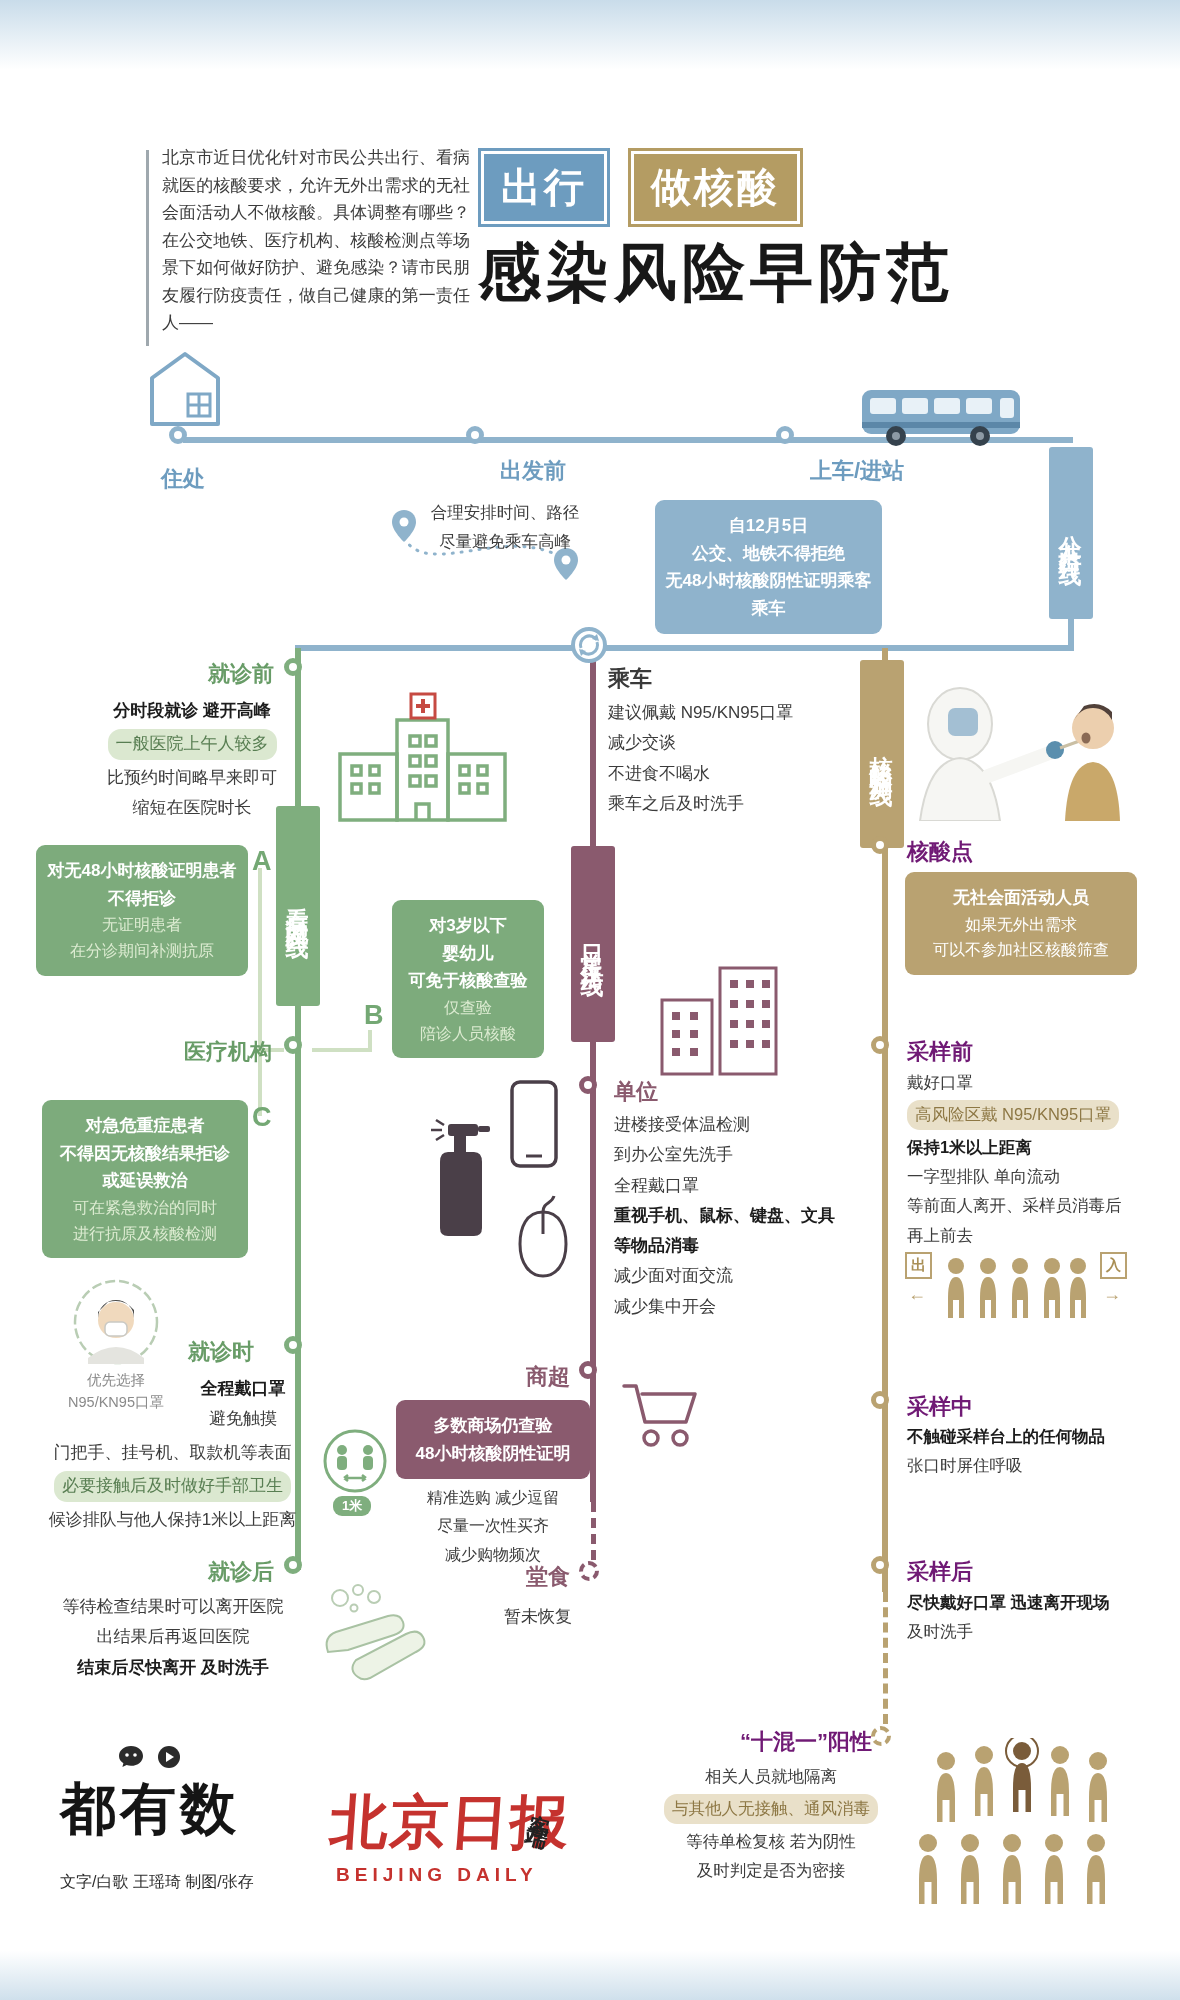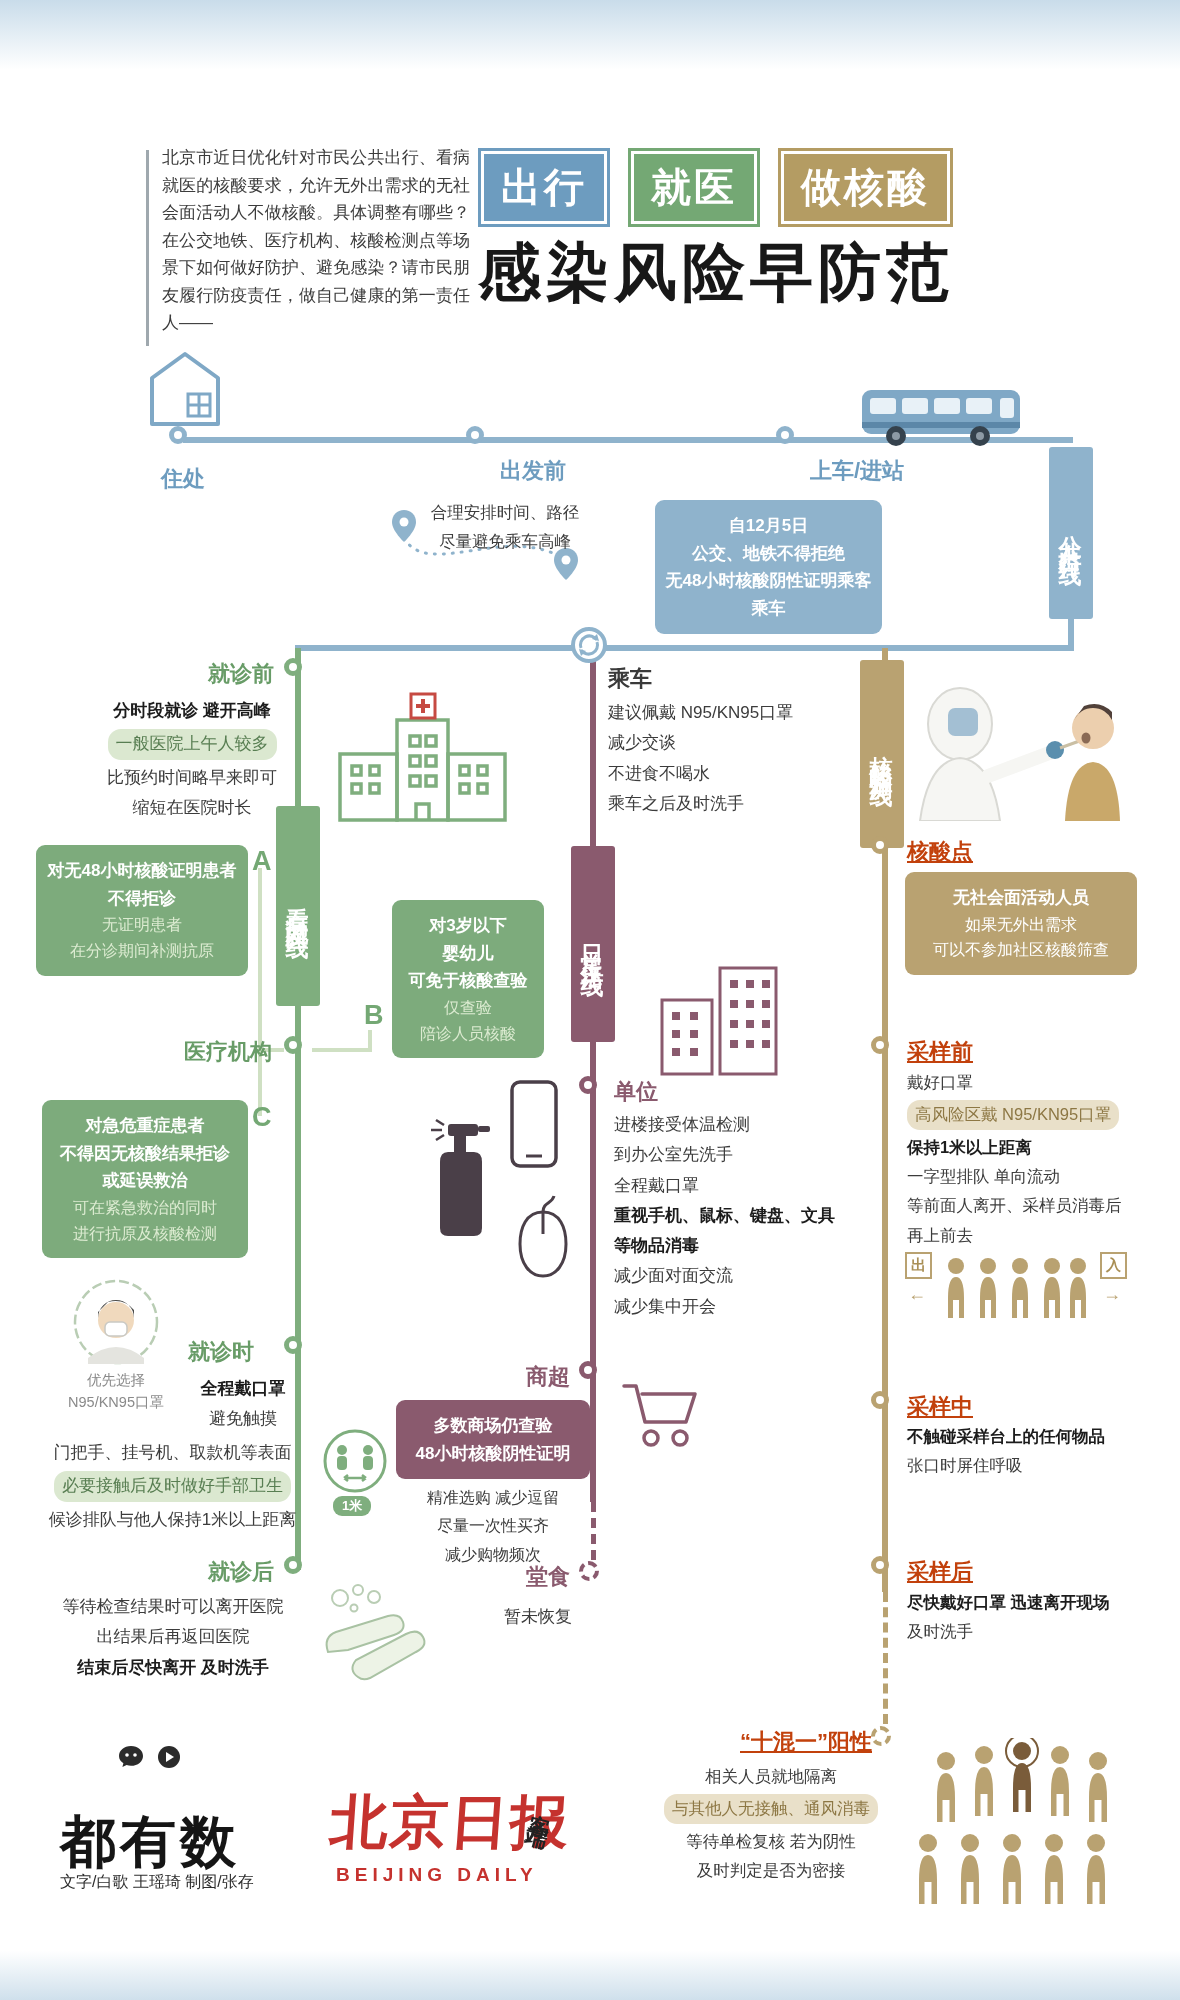--- a/index.html
+++ b/index.html
@@ -30,21 +30,21 @@
   .node-blue{border-color:#8fb3cc;}
   .node-green{border-color:#7fae7e;}
   .node-purple{border-color:#8a5a6e;}
   .node-tan{border-color:#b9a271;}
   .node.dashed{border-style:dashed;border-width:4px;width:20px;height:20px;}
   .transfer{width:36px;height:36px;border-radius:50%;background:#fff;border:4px solid #8fb3cc;z-index:6;display:flex;align-items:center;justify-content:center;}
   .nlabel{font-size:22px;font-weight:bold;z-index:4;white-space:nowrap;}
   .lbl-blue{color:#6d9cbf;}
   .lbl-green{color:#689c67;}
   .lbl-purple{color:#8a5a6e;}
-  .lbl-tan{color:#c2410c;text-decoration:underline;}
+  .lbl-tan{color:#701a75;}
   .lbl-dark{color:#3a3a3a;}
   .right{text-align:right;}
   .vbar{width:44px;display:flex;align-items:center;justify-content:center;z-index:4;border-radius:3px;}
   .vbar .vtext{writing-mode:vertical-rl;color:#fff;font-weight:bold;font-size:23px;letter-spacing:7px;}
   .vbar-blue{background:#8fb3cc;}
   .vbar-green{background:#7fae7e;}
   .vbar-purple{background:#8a5a6e;}
   .vbar-tan{background:#b9a271;}
   .tlines{font-size:17px;z-index:3;}
   .tlines .line{line-height:1.78;color:#3c3c3c;}
@@ -82,21 +82,20 @@
 <div class="canvas">
 
   <div class="abs grad-top"></div>
   <div class="abs grad-bottom"></div>
 
   <div class="abs intro-bar" style="left:146px;top:150px;height:196px;"></div>
   <div class="abs intro" style="left:162px;top:144px;">北京市近日优化针对市民公共出行、看病就医的核酸要求，允许无外出需求的无社会面活动人不做核酸。具体调整有哪些？在公交地铁、医疗机构、核酸检测点等场景下如何做好防护、避免感染？请市民朋友履行防疫责任，做自己健康的第一责任人——</div>
 
   <div class="abs tagrow" style="left:478px;top:148px;">
     <div class="tag tag-blue">出行</div>
-    <div class="tag tag-green">就医</div>
     <div class="tag tag-tan">做核酸</div>
   </div>
   <div class="abs big-title" style="left:478px;top:230px;">感染风险早防范</div>
 
   <div class="abs" style="left:148px;top:350px;width:74px;height:78px;z-index:2;">
     <svg width="74" height="78" viewBox="0 0 74 78">
       <path d="M37 4 L70 28 V74 H4 V28 Z" fill="none" stroke="#7fa8c6" stroke-width="4" stroke-linejoin="round"></path>
       <g fill="none" stroke="#7fa8c6" stroke-width="3">
         <rect x="40" y="44" width="22" height="22"></rect>
         <line x1="51" y1="44" x2="51" y2="66"></line>
@@ -532,20 +531,20 @@
       <circle cx="9" cy="11" r="1.8" fill="#fff"></circle>
         <circle cx="17" cy="11" r="1.8" fill="#fff"></circle>
     </svg>
   </div>
   <div class="abs" style="left:156px;top:1744px;width:26px;height:26px;z-index:2;">
     <svg width="26" height="26" viewBox="0 0 26 26">
       <circle cx="13" cy="13" r="11" fill="#2b2b2b"></circle>
       <path d="M10 8 l8 5 -8 5 Z" fill="#fff"></path>
     </svg>
   </div>
-  <div class="abs footer-logo" style="left:60px;top:1772px;margin-top:33px;">都有数</div>
+  <div class="abs footer-logo" style="left:60px;top:1772px;">都有数</div>
   <div class="abs credits" style="left:60px;top:1872px;">文字/白歌 王瑶琦  制图/张存</div>
 
   <div class="abs bjd" style="left:330px;top:1784px;">北京日报</div>
   <div class="abs bjd-en" style="left:336px;top:1864px;">BEIJING DAILY</div>
   <div class="abs client" style="left:520px;top:1796px;height:95px;">客户端</div>
 
 </div>
 
 </body></html>

